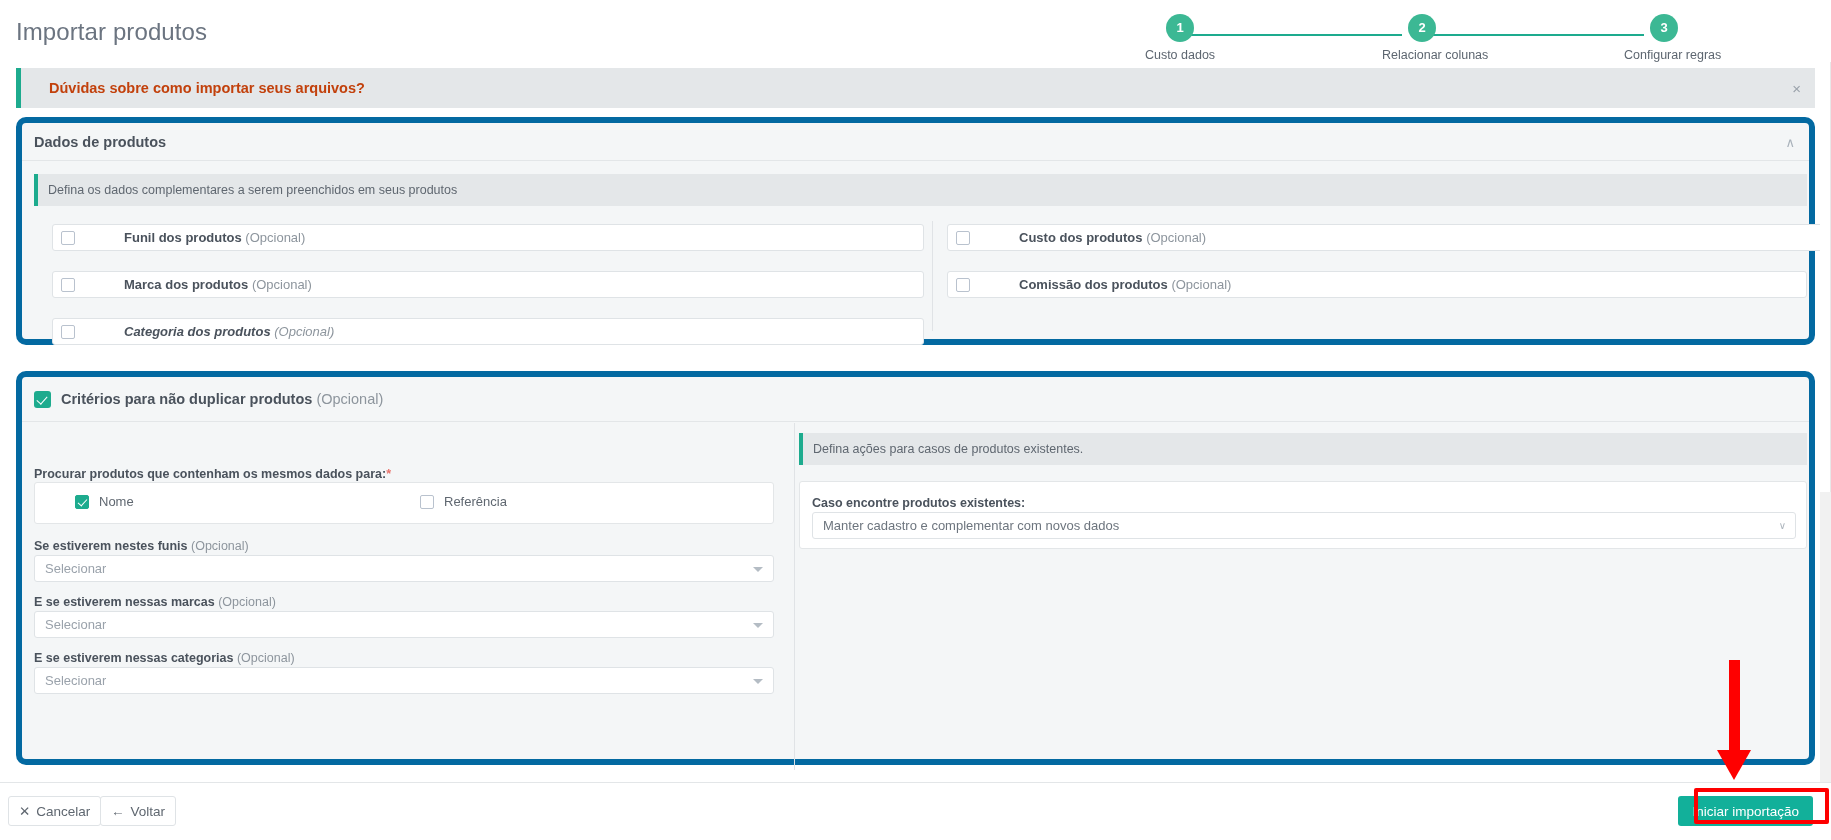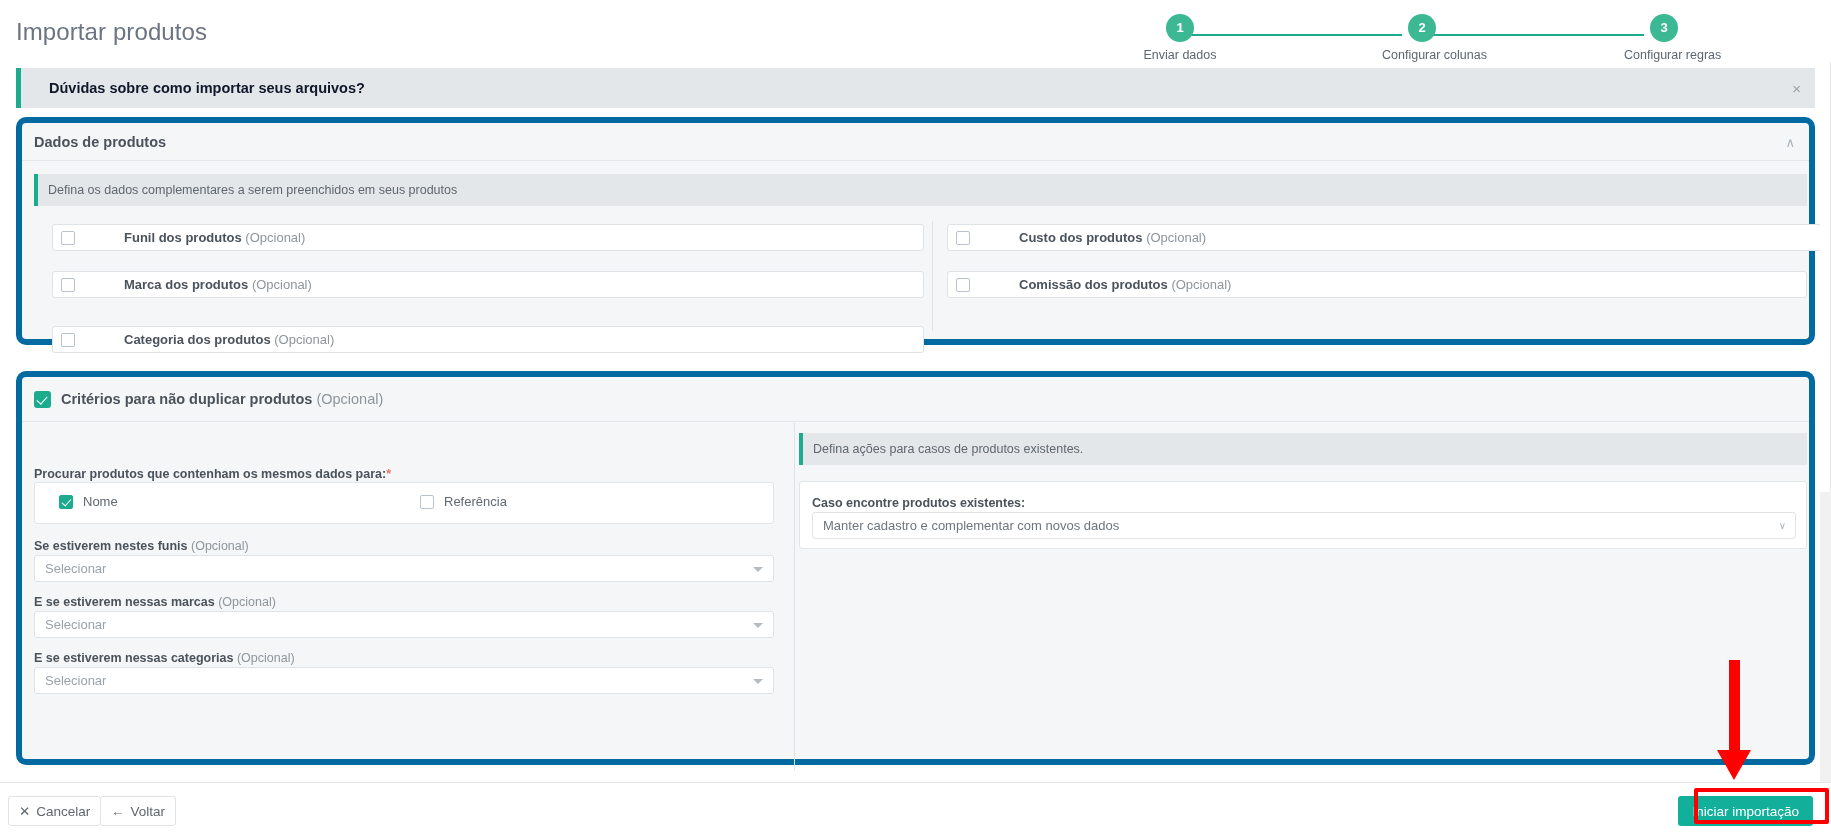--- a/index.html
+++ b/index.html
@@ -55,21 +55,21 @@
   
   .alert {
     position: absolute; left: 16px; top: 68px;
     width: 1799px; height: 40px;
     background: #e4e7e9;
     border-left: 5px solid #1dab8e;
     display: flex; align-items: center;
   }
   .alert-text {
     margin-left: 28px;
-    font-size: 14.5px; font-weight: bold; color: #0f172a;
+    font-size: 14.5px; font-weight: bold; color: #c2410c;
   }
   .alert-close {
     position: absolute; right: 14px; top: 50%;
     transform: translateY(-50%);
     font-size: 15px; color: #9aa2ab; cursor: pointer;
     line-height: 1;
   }
 
   
   .card {
@@ -302,25 +302,25 @@
 
   <div class="header">
     <div class="page-title">Importar produtos</div>
 
     <div class="stepper">
       <div class="step-line" style="left:60px; width:222px;"></div>
       <div class="step-line" style="left:302px; width:222px;"></div>
 
       <div class="step" style="left:20px;">
         <span class="step-circle">1</span>
-        <span class="step-label">Enviar dados</span>
+        <span class="step-label">Custo dados</span>
       </div>
       <div class="step" style="left:262px;">
         <span class="step-circle">2</span>
-        <span class="step-label">Configurar colunas</span>
+        <span class="step-label">Relacionar colunas</span>
       </div>
       <div class="step" style="left:504px;">
         <span class="step-circle">3</span>
         <span class="step-label">Configurar regras</span>
       </div>
     </div>
   </div>
 
   <div class="alert">
     <div class="alert-text">Dúvidas sobre como importar seus arquivos?</div>
@@ -340,21 +340,21 @@
     <div class="vdivider" style="left:910px; top:98px; height:110px;"></div>
 
     <div class="check-row" style="left:30px; top:101px; width:872px;">
       <span class="cb"></span>
       <span class="check-row-label"><b>Funil dos produtos</b> <span class="opt">(Opcional)</span></span>
     </div>
     <div class="check-row" style="left:30px; top:148px; width:872px;">
       <span class="cb"></span>
       <span class="check-row-label"><b>Marca dos produtos</b> <span class="opt">(Opcional)</span></span>
     </div>
-    <div class="check-row" style="left:30px; top:203px; width:872px;">
+    <div class="check-row" style="left:30px; top:195px; width:872px;font-style:italic;">
       <span class="cb"></span>
       <span class="check-row-label"><b>Categoria dos produtos</b> <span class="opt">(Opcional)</span></span>
     </div>
 
     <div class="check-row" style="left:925px; top:101px; width:1034px;">
       <span class="cb"></span>
       <span class="check-row-label"><b>Custo dos produtos</b> <span class="opt">(Opcional)</span></span>
     </div>
     <div class="check-row" style="left:925px; top:148px; width:860px;">
       <span class="cb"></span>
@@ -372,21 +372,21 @@
       <span>Defina ações para casos de produtos existentes.</span>
     </div>
 
     <div class="vdivider" style="left:772px; top:46px; height:347px;"></div>
 
     <div class="field-label" style="left:12px; top:90px;">
       <span>Procurar produtos que contenham os mesmos dados para:</span><span class="req">*</span>
     </div>
 
     <div class="panel-white" style="left:12px; top:105px; width:740px; height:42px;">
-      <div class="inline-check" style="left:16px; top:11px;padding-left:8px;">
+      <div class="inline-check" style="left:32px; top:11px;padding-left:8px;">
         <span class="cb checked"></span>
         <span class="lbl">Nome</span>
       </div>
       <div class="inline-check" style="left:385px; top:11px;">
         <span class="cb"></span>
         <span class="lbl">Referência</span>
       </div>
     </div>
 
     <div class="field-label" style="left:12px; top:162px;">

